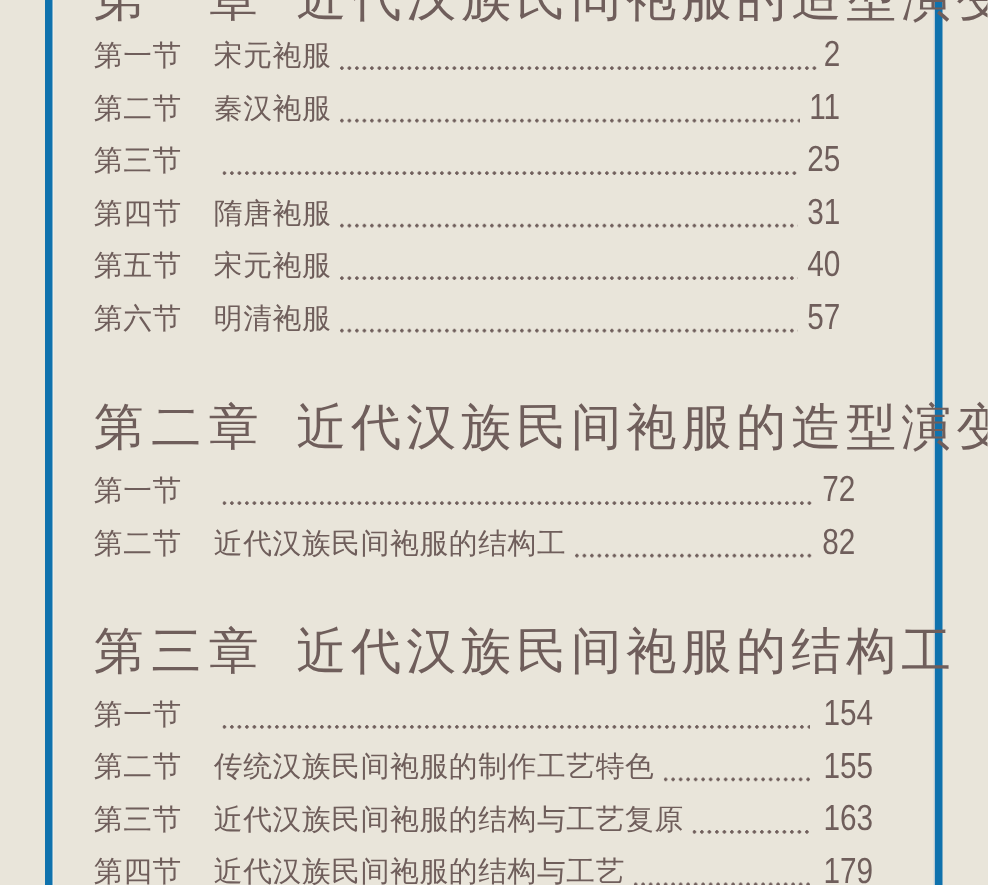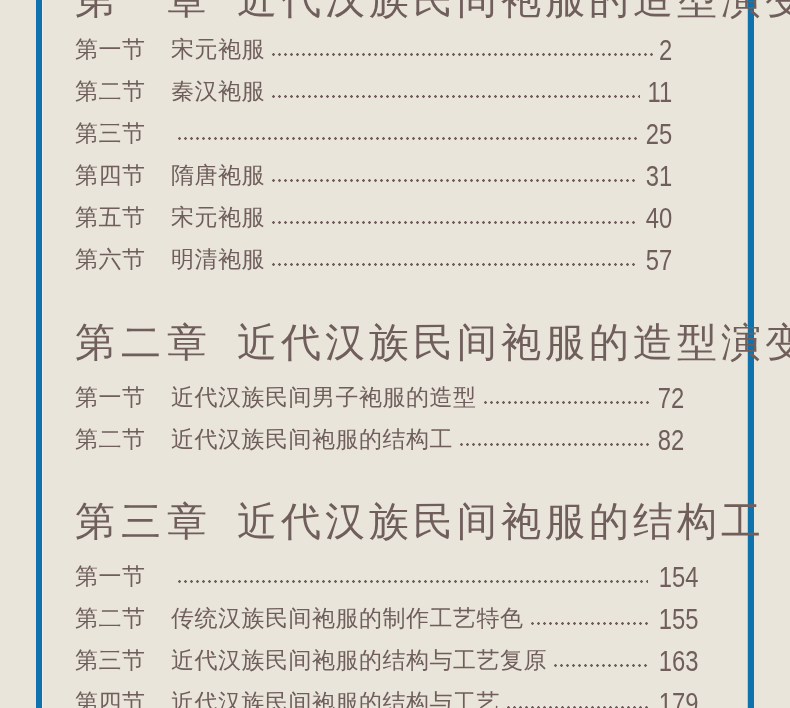--- a/index.html
+++ b/index.html
@@ -20,21 +20,21 @@
     line-height:31px;height:31px;white-space:nowrap;
     font-size:40px;letter-spacing:4px;color:#6f5e5b;
   }
   .ch-heading .ch-label{letter-spacing:6px;margin-right:24px;}
   .ch1 .ch-heading{margin-top:-16px;}
   .rows{margin-top:8px;}
   .ch2{margin-top:52px;}
   .ch3{margin-top:51px;}
   .ch2 .rows,.ch3 .rows{margin-top:13px;}
   .row{
-    height:42px;display:flex;align-items:flex-end;
+    height:42px;display:flex;align-items:center;
     font-size:23px;letter-spacing:.5px;white-space:nowrap;
   }
   .ch1 .row{padding-right:28px;}
   .ch2 .row{padding-right:16px;}
   .ch3 .row{padding-right:2px;}
   .sec-label{flex:none;width:71px;margin-right:25px;}
   .sec-title{flex:none;}
   .dots{
     flex:1;height:3px;align-self:flex-end;
     margin:0 2px 9px 7px;
@@ -101,21 +101,20 @@
       </div>
     </div>
 
     <div class="chapter ch2">
       <div class="ch-heading">
         <span class="ch-label">第二章</span><span class="ch-title">近代汉族民间袍服的造型演变</span>
       </div>
       <div class="rows">
         <div class="row">
           <span class="sec-label">第一节</span>
-          <span class="sec-title">近代汉族民间男子袍服的造型</span>
           <span class="dots"></span>
           <span class="num">72</span>
         </div>
         <div class="row">
           <span class="sec-label">第二节</span>
           <span class="sec-title">近代汉族民间袍服的结构工</span>
           <span class="dots"></span>
           <span class="num">82</span>
         </div>
       </div>

